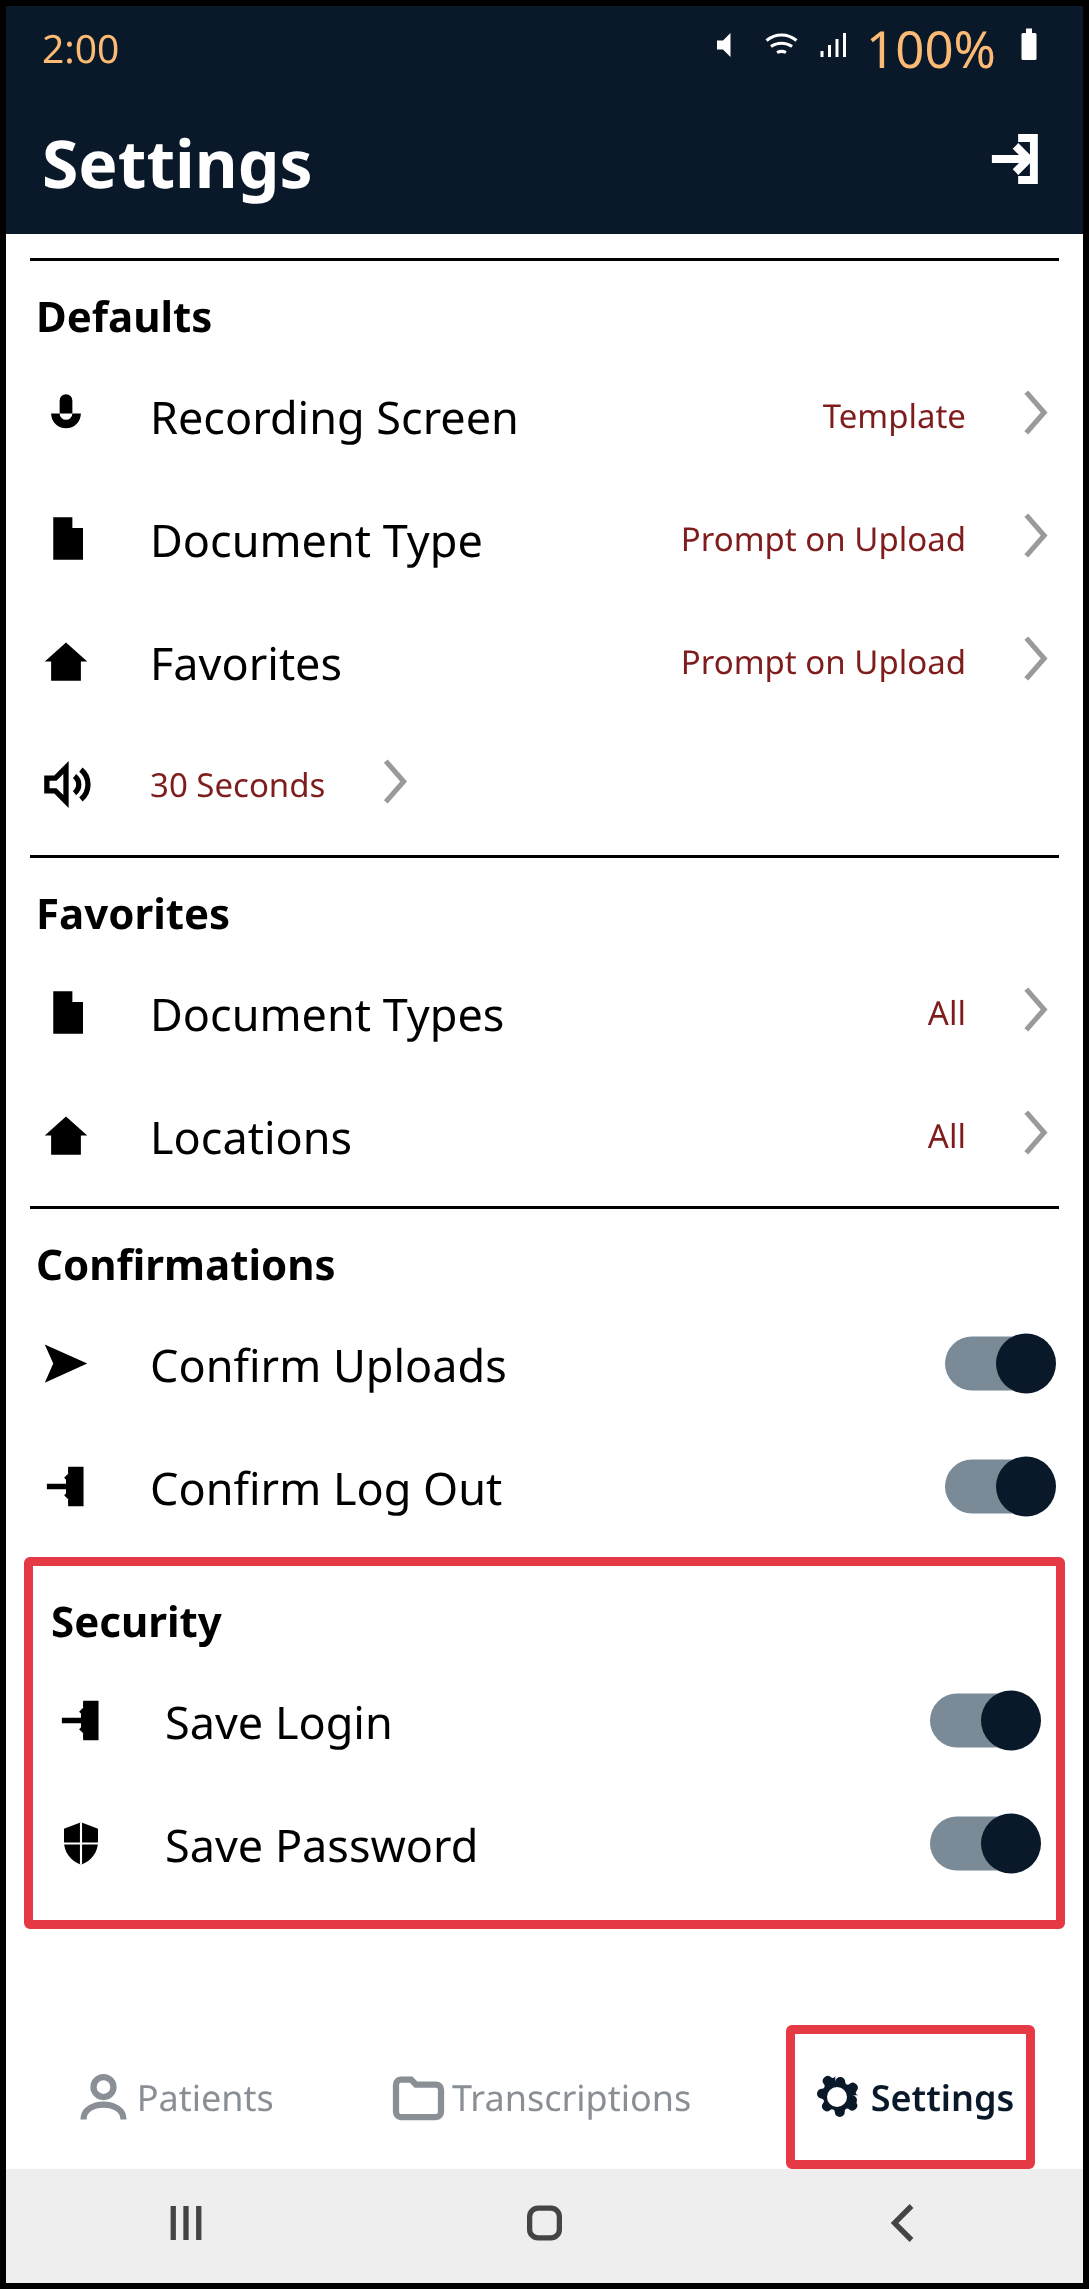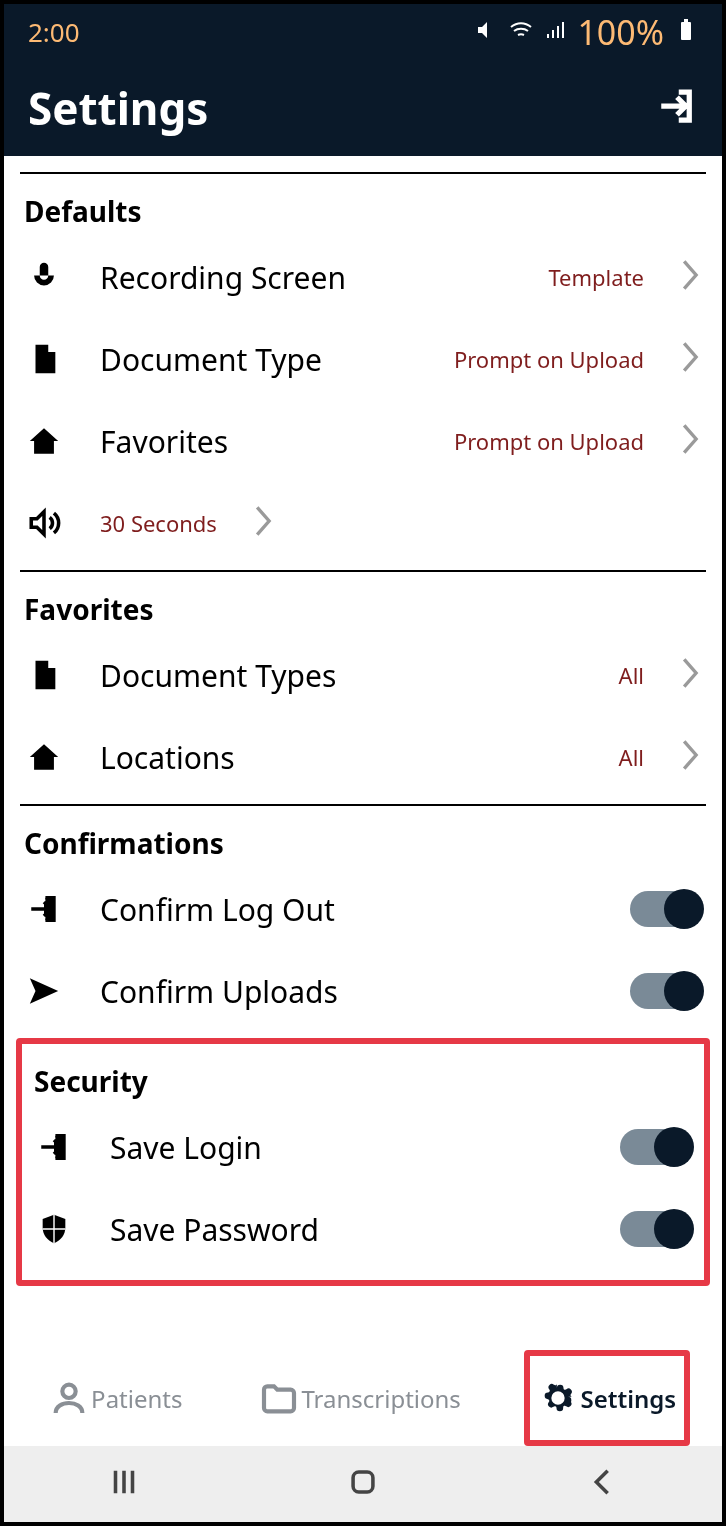--- a/index.html
+++ b/index.html
@@ -183,37 +183,37 @@
           <path d="M4 4l14 16L4 36"></path>
         </svg></span>
   </div>
 
   <div class="divider"></div>
 
   <div class="section-title">Confirmations</div>
 
   <div class="row">
     <span class="icon">
-        <svg viewBox="0 0 24 24" fill="none" stroke="#000" stroke-width="2.5">
-          <path d="M13 4h6v16h-6M3 12h13M12 7l5 5-5 5"></path>
-        </svg>
-      </span>
-    <span class="label">Confirm Log Out</span>
+        <svg viewBox="0 0 24 24">
+          <path d="M2 3l20 9-20 9 4-9z"></path>
+        </svg>
+      </span>
+    <span class="label">Confirm Uploads</span>
     <div class="toggle">
         <div class="knob"></div>
       </div>
   </div>
 
   <div class="row">
     <span class="icon">
-        <svg viewBox="0 0 24 24">
-          <path d="M2 3l20 9-20 9 4-9z"></path>
-        </svg>
-      </span>
-    <span class="label">Confirm Uploads</span>
+        <svg viewBox="0 0 24 24" fill="none" stroke="#000" stroke-width="2.5">
+          <path d="M13 4h6v16h-6M3 12h13M12 7l5 5-5 5"></path>
+        </svg>
+      </span>
+    <span class="label">Confirm Log Out</span>
     <div class="toggle">
         <div class="knob"></div>
       </div>
   </div>
 
   <div class="highlight-box">
     <div class="section-title">Security</div>
 
     <div class="row">
       <span class="icon">

